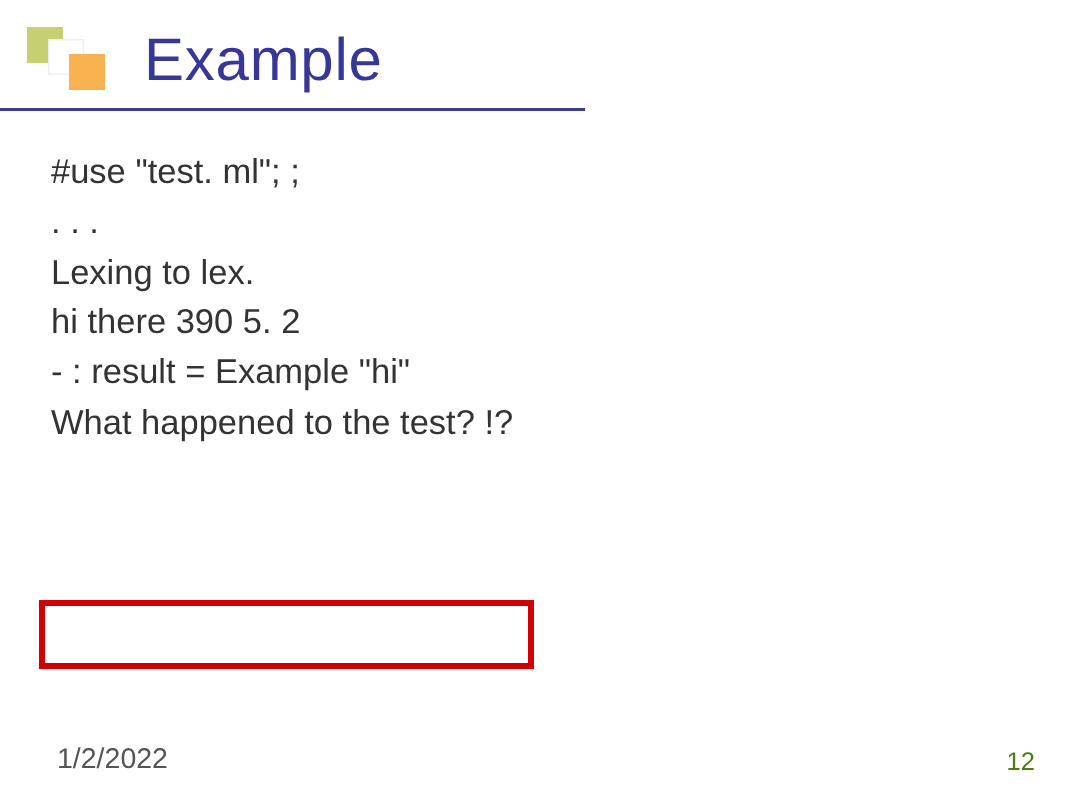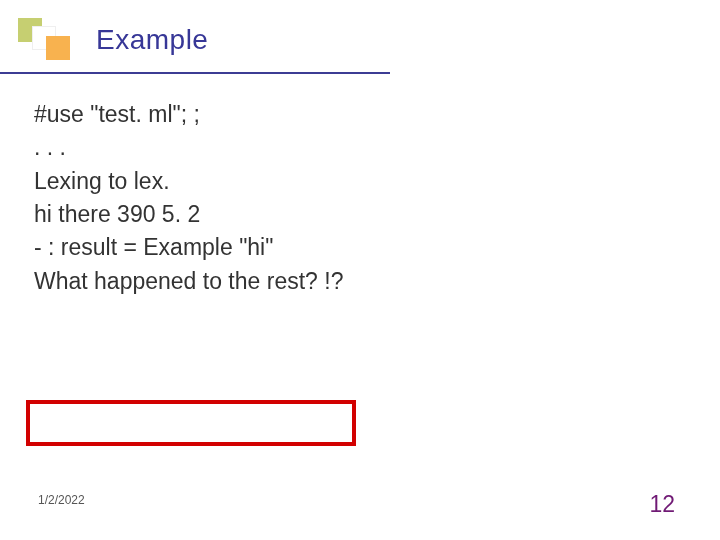--- a/index.html
+++ b/index.html
@@ -31,21 +31,21 @@
   .bullet-sq {
     position: absolute;
     width: 24px;
     height: 24px;
   }
   .bullet-green  { background: #c6cf71; left: 0;  top: 0;  z-index: 1; }
   .bullet-white  { background: #ffffff; left: 14px; top: 8px; z-index: 2;
                     border: 1px solid #efefef; }
   .bullet-orange { background: #f8b24f; left: 28px; top: 18px; z-index: 3; }
   .title {
-    font-size: 28px;
+    font-size: 40px;
     color: #373797;
     margin-left: 22px;
     font-weight: 400;
     letter-spacing: 0.5px;
   }
   .rule {
     position: absolute;
     left: 0;
     top: 72px;
     height: 2px;
@@ -69,30 +69,30 @@
     border: 4px solid #d20000;
     left: 26px;
     top: 400px;
     width: 330px;
     height: 46px;
     pointer-events: none;
   }
   .footer-date {
     position: absolute;
     left: 38px;
-    bottom: 33px;
-    font-size: 12px;
+    bottom: 22px;
+    font-size: 19px;
     color: #555555;
   }
   .footer-page {
     position: absolute;
-    right: 45px;
+    right: 30px;
     bottom: 22px;
-    font-size: 23px;
-    color: #701a75;
+    font-size: 17px;
+    color: #4d7c0f;
   }
 </style>
 </head>
 <body>
 
 <div class="slide">
 
   <div class="header">
     <div class="bullet-stack">
       <div class="bullet-sq bullet-green"></div>
@@ -103,20 +103,20 @@
   </div>
 
   <div class="rule" style="width:390px;"></div>
 
   <div class="content">
     <div>#use "test. ml"; ;</div>
     <div>. . .</div>
     <div>Lexing to lex.</div>
     <div>hi there 390 5. 2</div>
     <div>- : result = Example "hi"</div>
-    <div>What happened to the rest? !?</div>
+    <div>What happened to the test? !?</div>
   </div>
 
   <div class="highlight-box"></div>
 
   <div class="footer-date">1/2/2022</div>
   <div class="footer-page">12</div>
 </div>
 
 </body></html>

